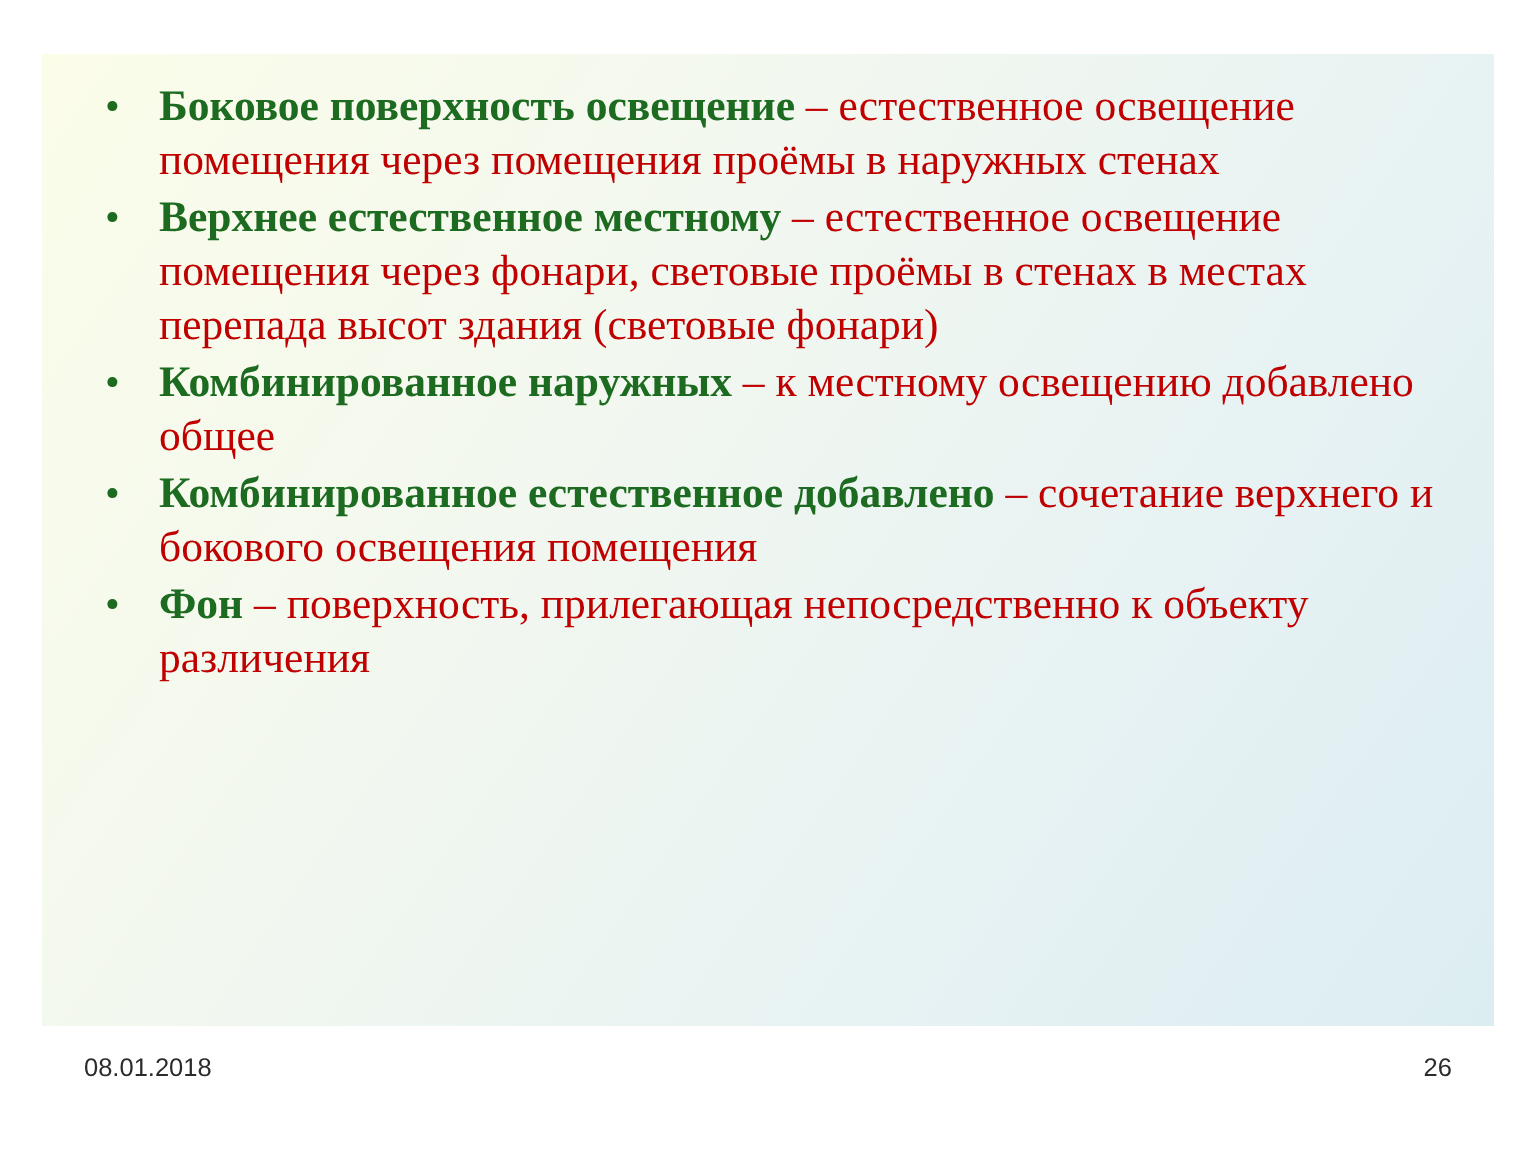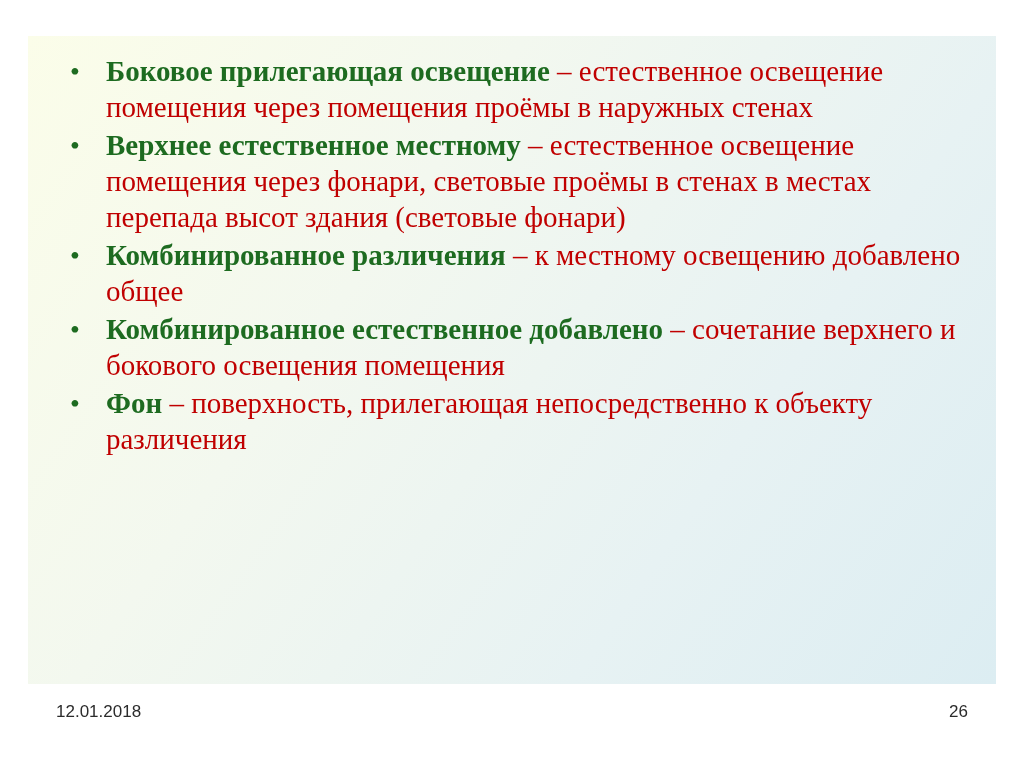--- a/index.html
+++ b/index.html
@@ -79,42 +79,42 @@
 </head>
 <body>
 
 <div class="slide">
 
   <div class="content-panel">
     <ul class="bullets">
 
       <li>
         <span class="marker">•</span>
-        <span class="term">Боковое прилегающая освещение</span><span class="rest"> – естественное освещение помещения через помещения проёмы в наружных стенах</span>
+        <span class="term">Боковое поверхность освещение</span><span class="rest"> – естественное освещение помещения через помещения проёмы в наружных стенах</span>
       </li>
 
       <li>
         <span class="marker">•</span>
         <span class="term">Верхнее естественное местному</span><span class="rest"> – естественное освещение помещения через фонари, световые проёмы в стенах в местах перепада высот здания (световые фонари)</span>
       </li>
 
       <li>
         <span class="marker">•</span>
-        <span class="term">Комбинированное различения</span><span class="rest"> – к местному освещению добавлено общее</span>
+        <span class="term">Комбинированное наружных</span><span class="rest"> – к местному освещению добавлено общее</span>
       </li>
 
       <li>
         <span class="marker">•</span>
         <span class="term">Комбинированное естественное добавлено</span><span class="rest"> – сочетание верхнего и бокового освещения помещения</span>
       </li>
 
       <li>
         <span class="marker">•</span>
         <span class="term">Фон</span><span class="rest"> – поверхность, прилегающая непосредственно к объекту различения</span>
       </li>
 
     </ul>
   </div>
 
-  <div class="footer-date">12.01.2018</div>
+  <div class="footer-date">08.01.2018</div>
   <div class="footer-page">26</div>
 
 </div>
 
 </body></html>

